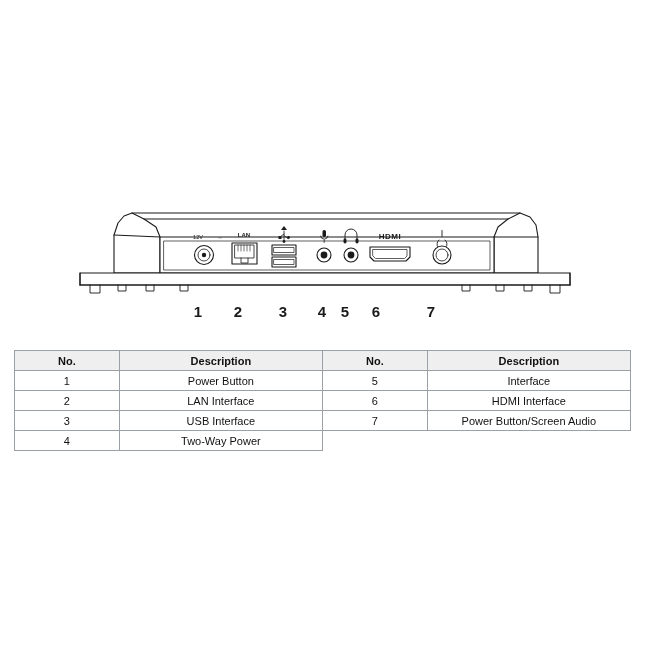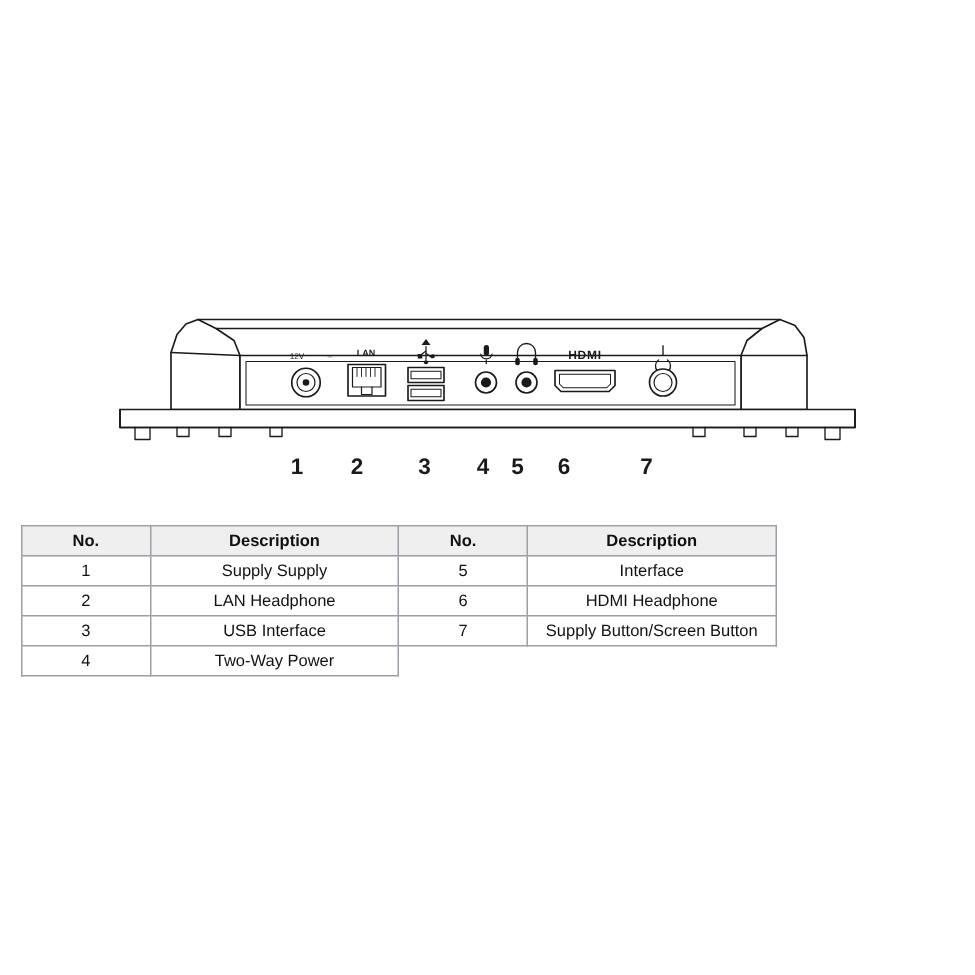--- a/index.html
+++ b/index.html
@@ -41,21 +41,21 @@
     text-align: center;
     width: 20px;
     line-height: 18px;
   }
 
   
   #spec-table {
     position: absolute;
     left: 14px;
     top: 350px;
-    width: 504px;
+    width: 617px;
     border-collapse: collapse;
     font-size: 11px;
   }
   #spec-table td, #spec-table th {
     border: 1px solid #9aa0a6;
     height: 19px;
     text-align: center;
     padding: 0 2px;
     font-weight: normal;
     color: #111111;
@@ -190,35 +190,35 @@
       <tr>
         <th class="col-no">No.</th>
         <th class="col-desc">Description</th>
         <th class="col-no">No.</th>
         <th class="col-desc">Description</th>
       </tr>
     </thead>
     <tbody>
       <tr>
         <td>1</td>
-        <td>Supply Supply</td>
+        <td>Power Button</td>
         <td>5</td>
         <td>Interface</td>
       </tr>
       <tr>
         <td>2</td>
-        <td>LAN Headphone</td>
+        <td>LAN Interface</td>
         <td>6</td>
-        <td>HDMI Headphone</td>
+        <td>HDMI Interface</td>
       </tr>
       <tr>
         <td>3</td>
         <td>USB Interface</td>
         <td>7</td>
-        <td>Supply Button/Screen Button</td>
+        <td>Power Button/Screen Audio</td>
       </tr>
       <tr>
         <td>4</td>
         <td>Two-Way Power</td>
         <td class="empty-cell"></td>
         <td class="empty-cell"></td>
       </tr>
     </tbody>
   </table>
 

